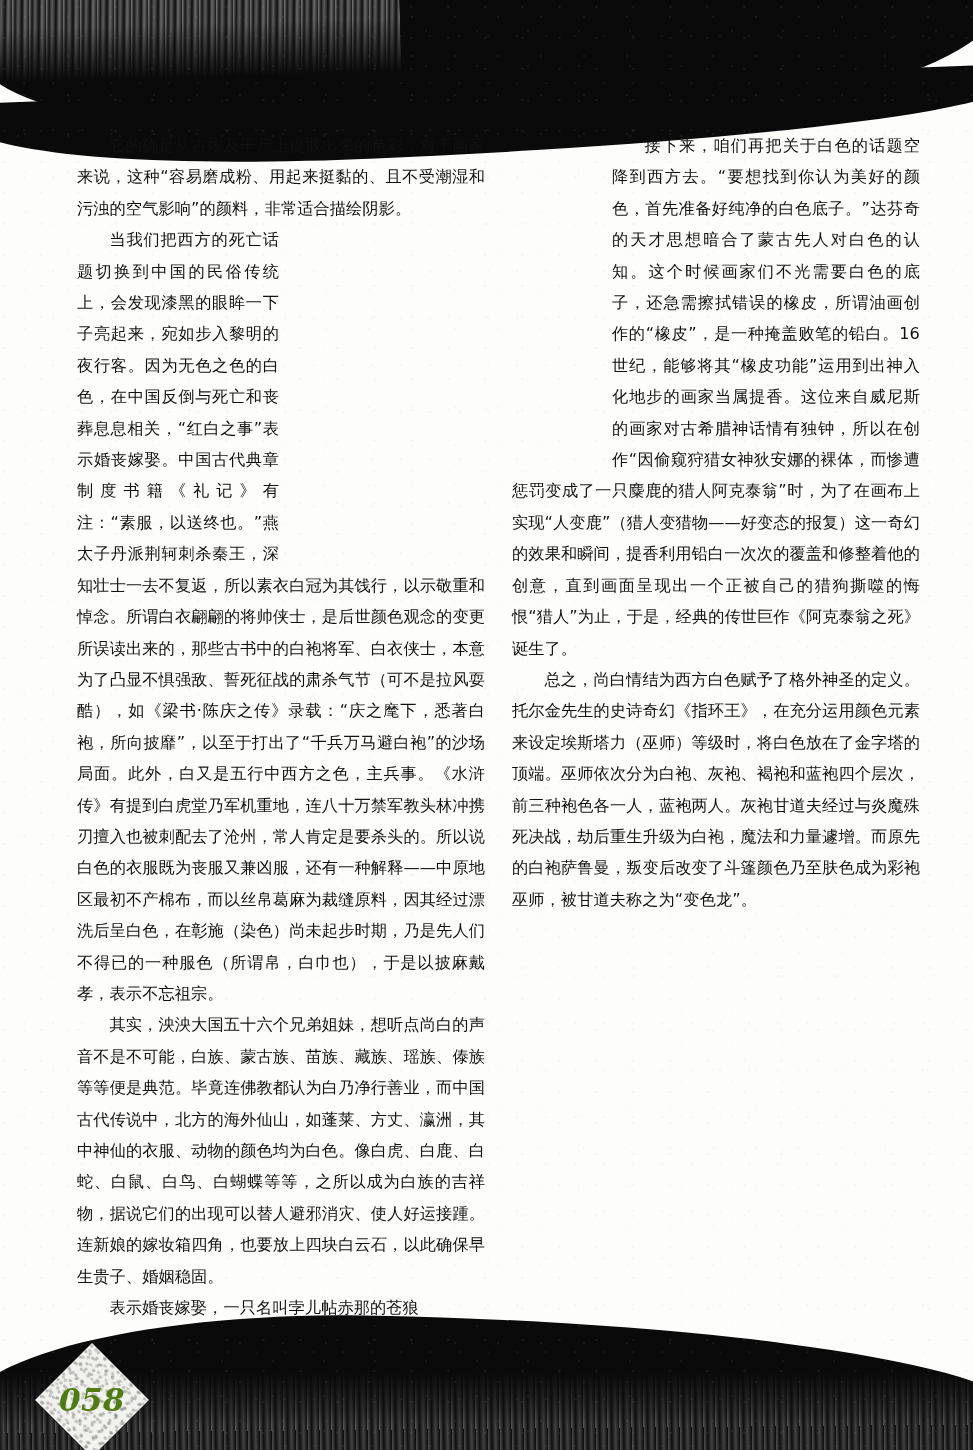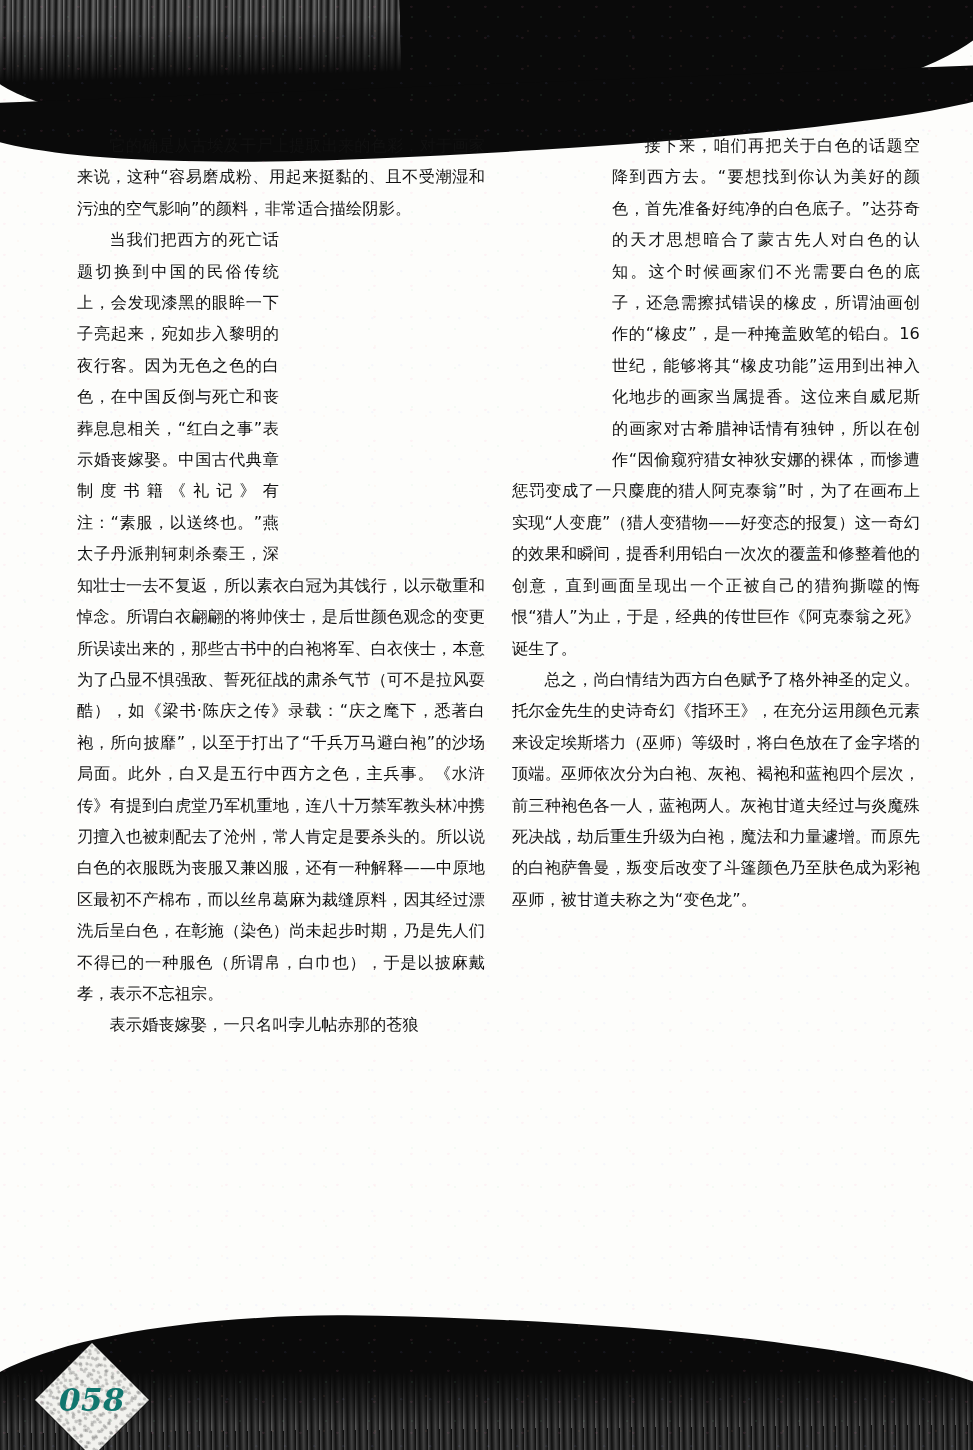--- a/index.html
+++ b/index.html
@@ -116,21 +116,21 @@
       radial-gradient(circle at 36% 74%, rgba(90,90,90,.28) 0 2px, transparent 2.6px);
     background-size: 13px 11px, 17px 15px, 11px 19px, 15px 13px;
   }
   .page-number-text {
     position: relative;
     z-index: 2;
     font-family: "DejaVu Serif", "Liberation Serif", serif;
     font-style: italic;
     font-weight: 700;
     font-size: 31px;
-    color: #0f766e;
+    color: #4d7c0f;
     letter-spacing: .5px;
   }
 
   
   .columns {
     position: absolute;
     left: 0; top: 0;
     width: 973px; height: 1322px;
     z-index: 5;
   }
@@ -262,20 +262,21 @@
   </div>
 
   <div class="columns">
 
     <div class="col col-left">
       <p>它的确是从古埃及干尸上提取出来的色彩，对于画家来说，这种“容易磨成粉、用起来挺黏的、且不受潮湿和污浊的空气影响”的颜料，非常适合描绘阴影。</p>
       <p>
         <span class="photo-shim-left"></span>
         <span>当我们把西方的死亡话题切换到中国的民俗传统上，会发现漆黑的眼眸一下子亮起来，宛如步入黎明的夜行客。因为无色之色的白色，在中国反倒与死亡和丧葬息息相关，“红白之事”表示婚丧嫁娶。中国古代典章制度书籍《礼记》有注：“素服，以送终也。”燕太子丹派荆轲刺杀秦王，深知壮士一去不复返，所以素衣白冠为其饯行，以示敬重和悼念。所谓白衣翩翩的将帅侠士，是后世颜色观念的变更所误读出来的，那些古书中的白袍将军、白衣侠士，本意为了凸显不惧强敌、誓死征战的肃杀气节（可不是拉风耍酷），如《梁书·陈庆之传》录载：“庆之麾下，悉著白袍，所向披靡”，以至于打出了“千兵万马避白袍”的沙场局面。此外，白又是五行中西方之色，主兵事。《水浒传》有提到白虎堂乃军机重地，连八十万禁军教头林冲携刃擅入也被刺配去了沧州，常人肯定是要杀头的。所以说白色的衣服既为丧服又兼凶服，还有一种解释——中原地区最初不产棉布，而以丝帛葛麻为裁缝原料，因其经过漂洗后呈白色，在彰施（染色）尚未起步时期，乃是先人们不得已的一种服色（所谓帛，白巾也），于是以披麻戴孝，表示不忘祖宗。</span>
       </p>
+      <p>其实，泱泱大国五十六个兄弟姐妹，想听点尚白的声音不是不可能，白族、蒙古族、苗族、藏族、瑶族、傣族等等便是典范。毕竟连佛教都认为白乃净行善业，而中国古代传说中，北方的海外仙山，如蓬莱、方丈、瀛洲，其中神仙的衣服、动物的颜色均为白色。像白虎、白鹿、白蛇、白鼠、白鸟、白蝴蝶等等，之所以成为白族的吉祥物，据说它们的出现可以替人避邪消灾、使人好运接踵。连新娘的嫁妆箱四角，也要放上四块白云石，以此确保早生贵子、婚姻稳固。</p>
       <p>表示婚丧嫁娶，一只名叫孛儿帖赤那的苍狼</p>
     </div>
 
     <div class="col col-right">
       <p>
         <span class="photo-shim-right"></span>
         <span>接下来，咱们再把关于白色的话题空降到西方去。“要想找到你认为美好的颜色，首先准备好纯净的白色底子。”达芬奇的天才思想暗合了蒙古先人对白色的认知。这个时候画家们不光需要白色的底子，还急需擦拭错误的橡皮，所谓油画创作的“橡皮”，是一种掩盖败笔的铅白。16世纪，能够将其“橡皮功能”运用到出神入化地步的画家当属提香。这位来自威尼斯的画家对古希腊神话情有独钟，所以在创作“因偷窥狩猎女神狄安娜的裸体，而惨遭惩罚变成了一只麋鹿的猎人阿克泰翁”时，为了在画布上实现“人变鹿”（猎人变猎物——好变态的报复）这一奇幻的效果和瞬间，提香利用铅白一次次的覆盖和修整着他的创意，直到画面呈现出一个正被自己的猎狗撕噬的悔恨“猎人”为止，于是，经典的传世巨作《阿克泰翁之死》诞生了。</span>
       </p>
       <p>总之，尚白情结为西方白色赋予了格外神圣的定义。托尔金先生的史诗奇幻《指环王》，在充分运用颜色元素来设定埃斯塔力（巫师）等级时，将白色放在了金字塔的顶端。巫师依次分为白袍、灰袍、褐袍和蓝袍四个层次，前三种袍色各一人，蓝袍两人。灰袍甘道夫经过与炎魔殊死决战，劫后重生升级为白袍，魔法和力量遽增。而原先的白袍萨鲁曼，叛变后改变了斗篷颜色乃至肤色成为彩袍巫师，被甘道夫称之为“变色龙”。</p>
     </div>

